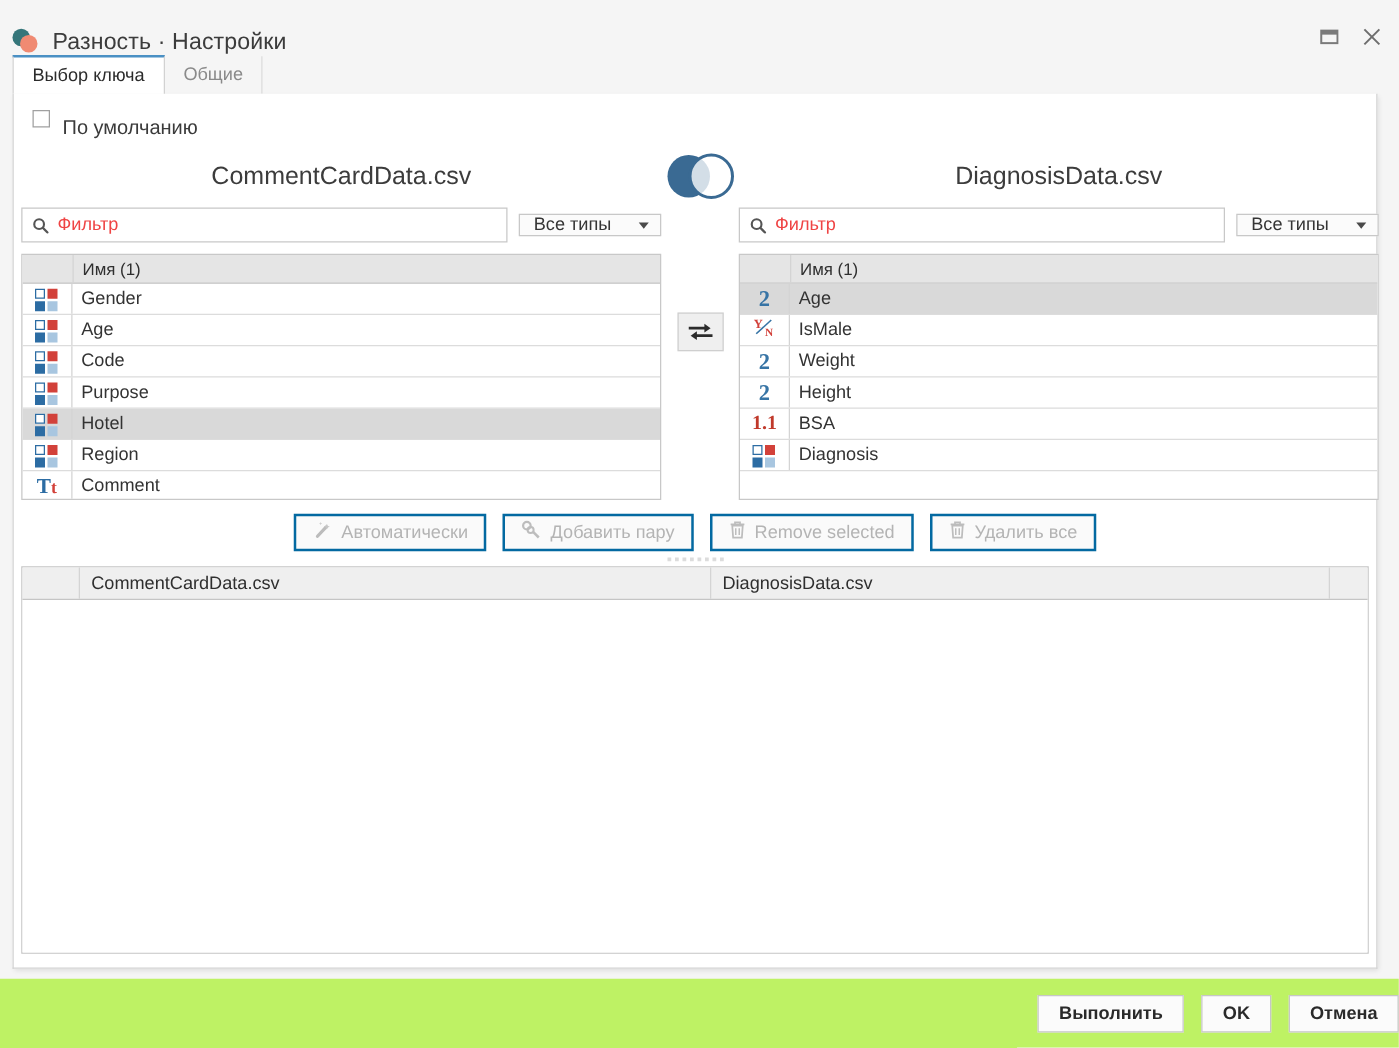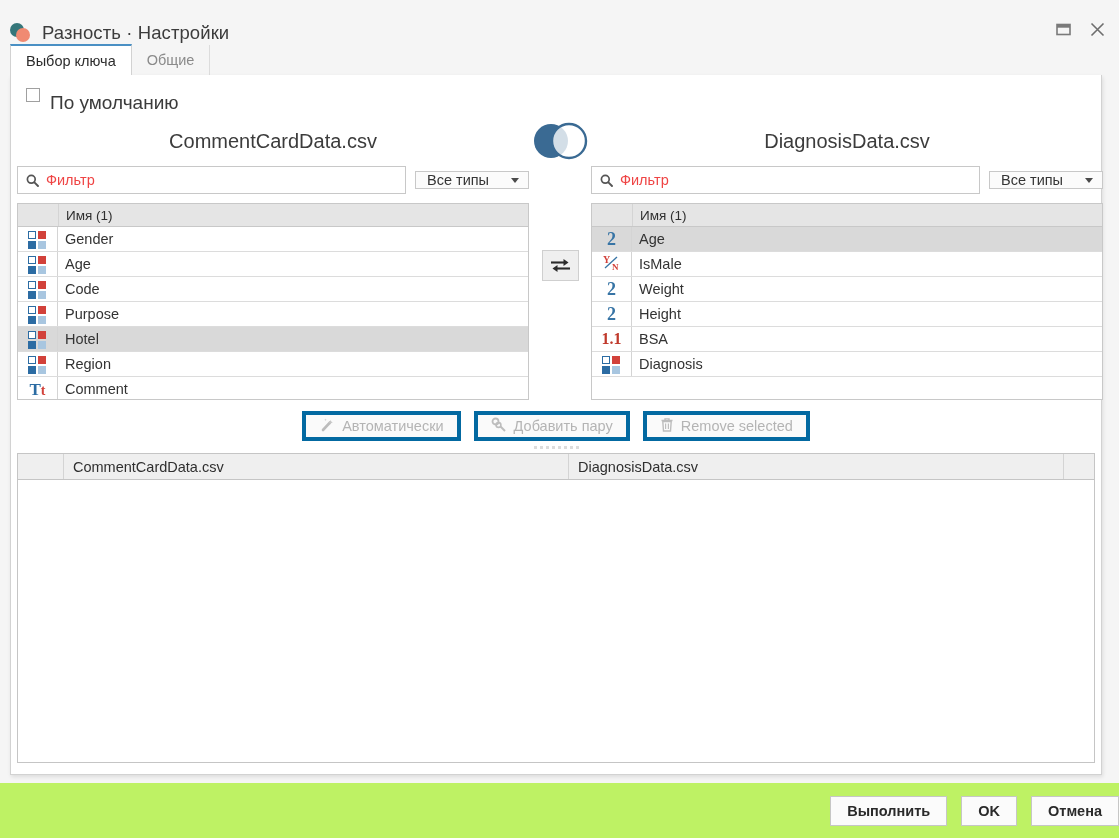--- a/index.html
+++ b/index.html
@@ -68,21 +68,21 @@
     flex: 1 1 auto;
     display: flex; flex-direction: column;
     box-shadow: 1px 2px 4px rgba(0,0,0,0.10);
     position: relative;
     margin-bottom: 8px;
   }
   .panel-inner { padding: 0 6px; display: flex; flex-direction: column; height: 100%; box-sizing: border-box; }
 
   .default-row { display: flex; align-items: center; height: 30px; padding-left: 9px; margin-top: 5px; }
   .cb { width: 14px; height: 14px; border: 1px solid #a0a0a0; background: #fff; box-sizing: border-box; margin-right: 10px; }
-  .default-label { font-size: 19px; color: #3b3b3b; margin-top: 16px; }
+  .default-label { font-size: 16px; color: #3b3b3b; margin-top: 16px; }
 
   
   .cols { display: flex; align-items: flex-start; margin-top: 8px; }
   .col { width: 512px; flex: 0 0 512px; }
   .col-mid { flex: 1 1 auto; display: flex; flex-direction: column; align-items: center; }
 
   .file-title {
     height: 46px; display: flex; align-items: center; justify-content: center;
     font-size: 20px; color: #3c3c3c;
   }
@@ -144,21 +144,21 @@
   .ty-int { font-size: 18px; font-weight: 700; color: #3774a5; line-height: 1; font-family: "Liberation Serif", serif; }
   .ty-dbl { font-size: 16px; font-weight: 700; color: #c0392b; line-height: 1; font-family: "Liberation Serif", serif; }
   .ty-str { font-size: 17px; font-weight: 700; line-height: 1; font-family: "Liberation Serif", serif; }
   .ty-str .t1 { color: #2c6ca3; }
   .ty-str .t2 { color: #d2413a; font-size: 14px; }
 
   
   .actions { display: flex; align-items: center; justify-content: center; gap: 13px; margin-top: 11px; }
   .abtn {
     height: 30px; box-sizing: border-box;
-    border: 4px solid #0369a1; background: #fafafa;
+    border: 2px solid #0369a1; background: #fafafa;
     display: flex; align-items: center; gap: 7px;
     padding: 0 13px; font-size: 14.5px; color: #b4b4b4;
   }
   .splitter { display: flex; justify-content: center; margin-top: 2px; height: 8px; align-items: center; gap: 3px; }
   .splitter i { width: 3px; height: 3px; background: #dcdcdc; display: block; }
 
   
   .pairs {
     margin-top: 2px;
     border: 1px solid #c5c5c5;
@@ -431,20 +431,29 @@
           </div>
           <div class="abtn">
             <span><svg width="14" height="16" viewBox="0 0 14 16">
                 <path d="M1.5 3.5 h11" stroke="#bdbdbd" stroke-width="1.5"></path>
                 <path d="M5 3.5 v-1.6 h4 v1.6" fill="none" stroke="#bdbdbd" stroke-width="1.4"></path>
                 <path d="M2.8 4.5 h8.4 l-.7 9.5 h-7z" fill="none" stroke="#bdbdbd" stroke-width="1.4"></path>
                 <path d="M5.6 6.5 v5.5 M8.4 6.5 v5.5" stroke="#bdbdbd" stroke-width="1.2"></path>
               </svg></span>
             <span>Remove selected</span>
           </div>
+          <div class="abtn">
+            <span><svg width="14" height="16" viewBox="0 0 14 16">
+                <path d="M1.5 3.5 h11" stroke="#bdbdbd" stroke-width="1.5"></path>
+                <path d="M5 3.5 v-1.6 h4 v1.6" fill="none" stroke="#bdbdbd" stroke-width="1.4"></path>
+                <path d="M2.8 4.5 h8.4 l-.7 9.5 h-7z" fill="none" stroke="#bdbdbd" stroke-width="1.4"></path>
+                <path d="M5.6 6.5 v5.5 M8.4 6.5 v5.5" stroke="#bdbdbd" stroke-width="1.2"></path>
+              </svg></span>
+            <span>Удалить все</span>
+          </div>
         </div>
 
     <div class="splitter">
       <i></i>
           <i></i>
           <i></i>
           <i></i>
           <i></i>
           <i></i>
           <i></i>

